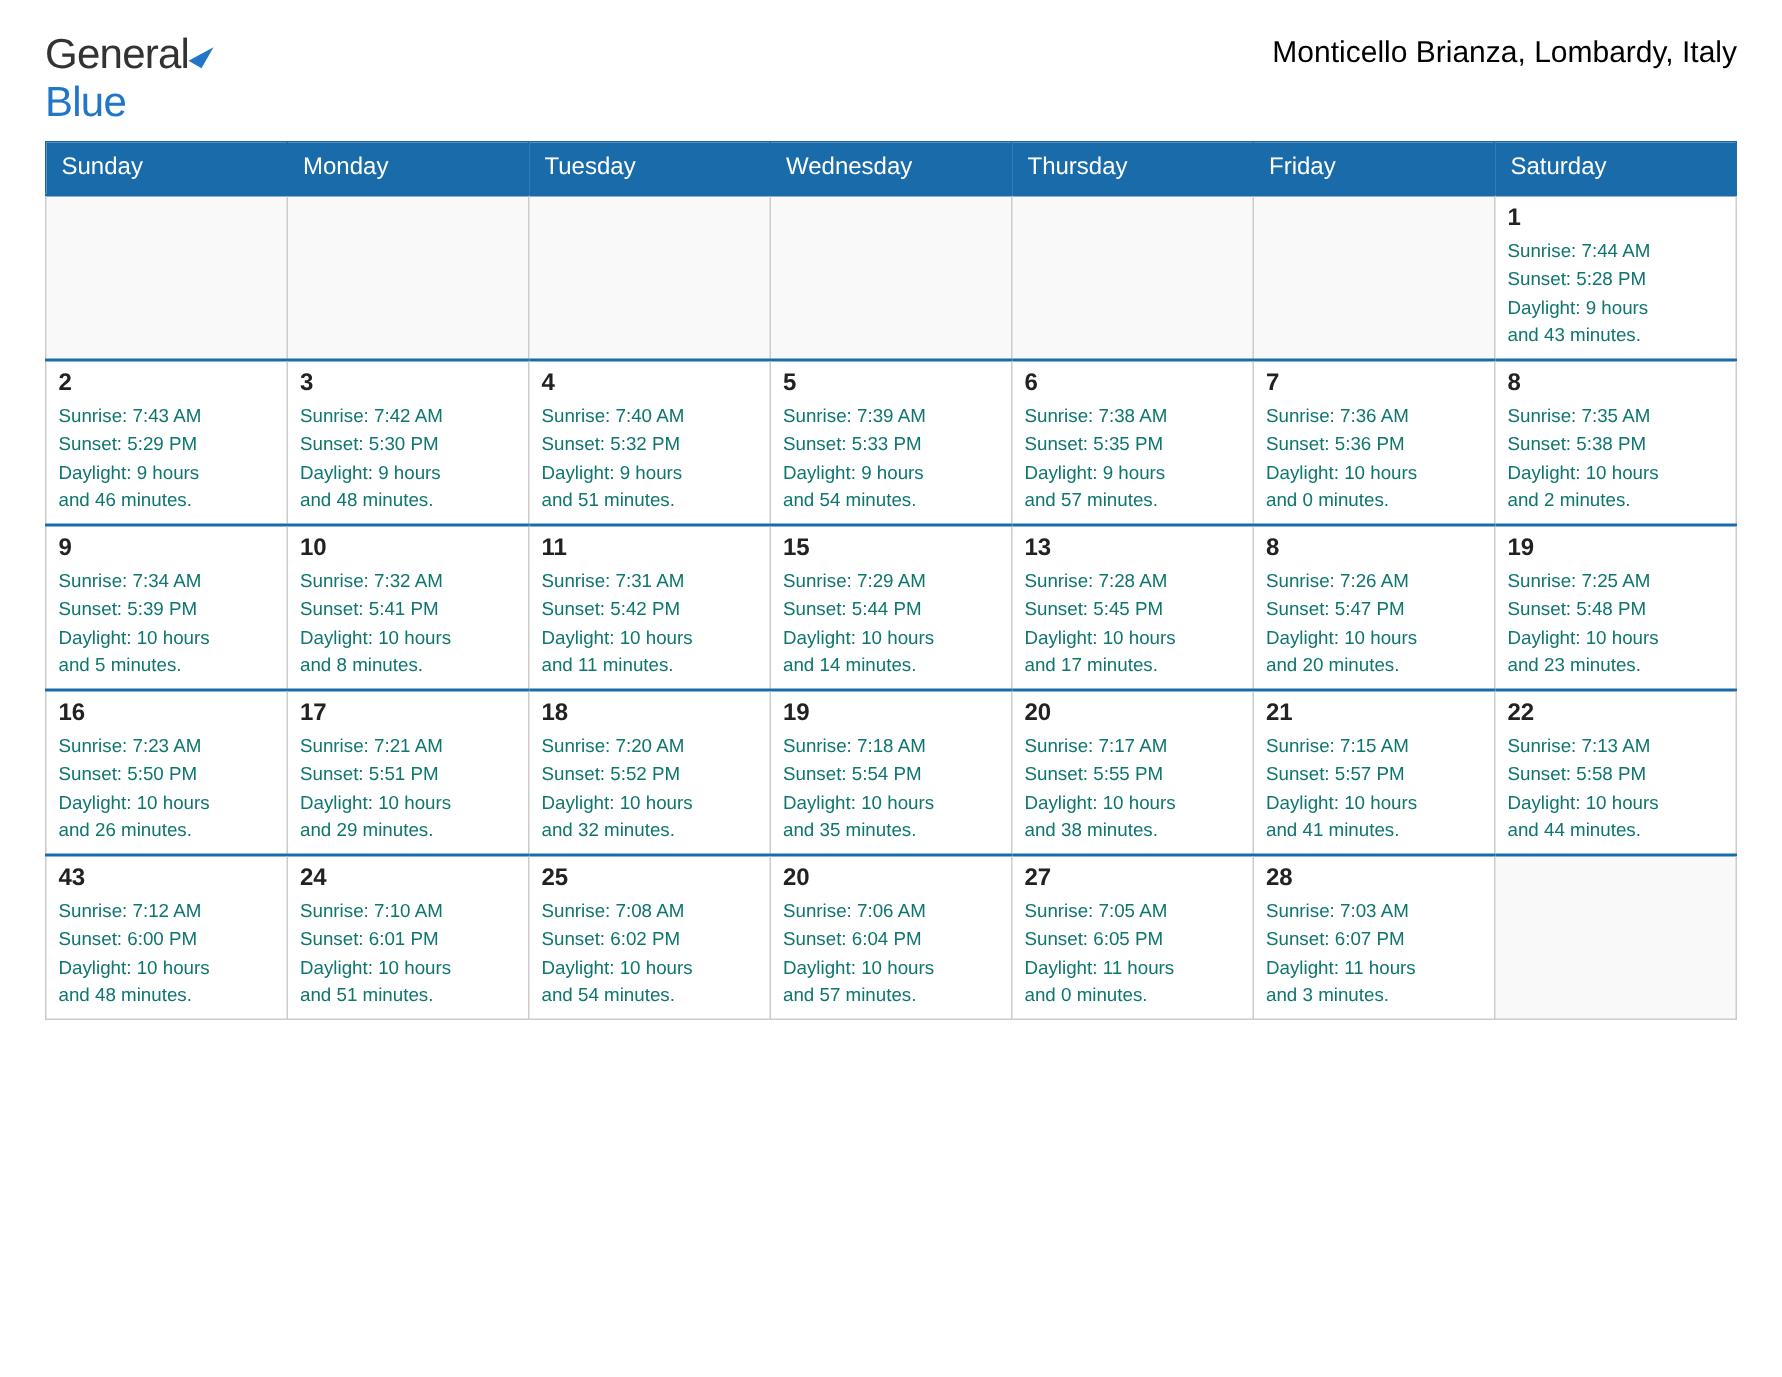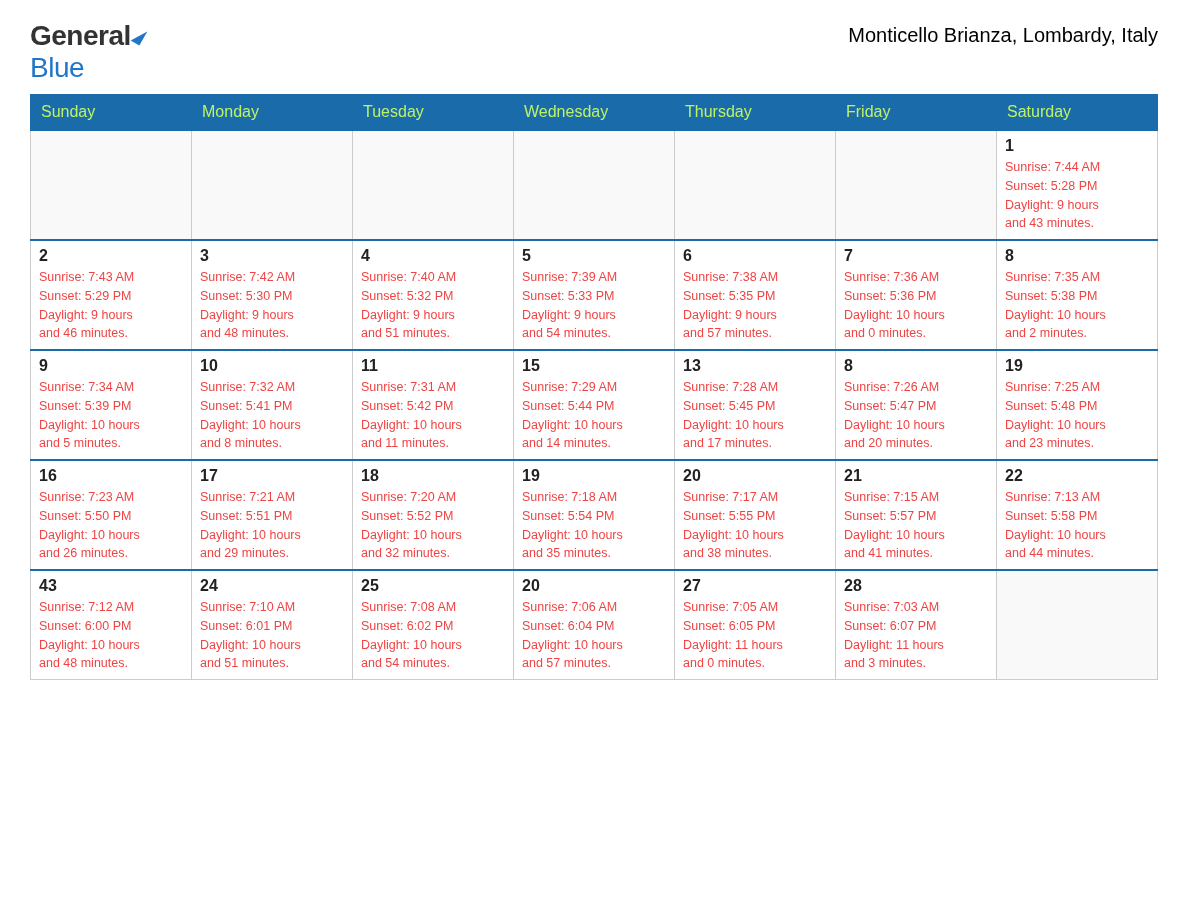--- a/index.html
+++ b/index.html
@@ -16,21 +16,21 @@
       align-items: flex-start;
       margin-bottom: 10px;
     }
     .logo {
       display: flex;
       flex-direction: column;
       align-items: flex-start;
     }
     .logo-general {
       font-size: 28px;
-      font-weight: bold;
+      font-weight: normal;
       color: #333;
       letter-spacing: -0.5px;
     }
     .logo-blue {
       font-size: 28px;
       font-weight: normal;
       color: #2176c7;
       letter-spacing: -0.5px;
     }
     .logo-triangle {
@@ -62,21 +62,21 @@
       color: #000000;
       margin-top: 4px;
     }
     .calendar {
       width: 100%;
       border-collapse: collapse;
       margin-top: 10px;
     }
     .calendar th {
       background-color: #1a6baa;
-      color: #bef264;
+      color: #ffffff;
       font-size: 16px;
       font-weight: normal;
       padding: 8px 10px;
       text-align: left;
       border: 1px solid #1a6baa;
     }
     .calendar td {
       vertical-align: top;
       border: 1px solid #ccc;
       padding: 6px 8px;
@@ -93,21 +93,21 @@
     }
     .day-number {
       font-size: 16px;
       font-weight: bold;
       color: #222;
       margin-bottom: 3px;
       display: block;
     }
     .day-info {
       font-size: 12.5px;
-      color: #ef4444;
+      color: #0f766e;
       line-height: 1.5;
     }
     .empty-cell {
       background: #f9f9f9;
     }
   </style>
 </head>
 <body>
 
 <div class="header">

